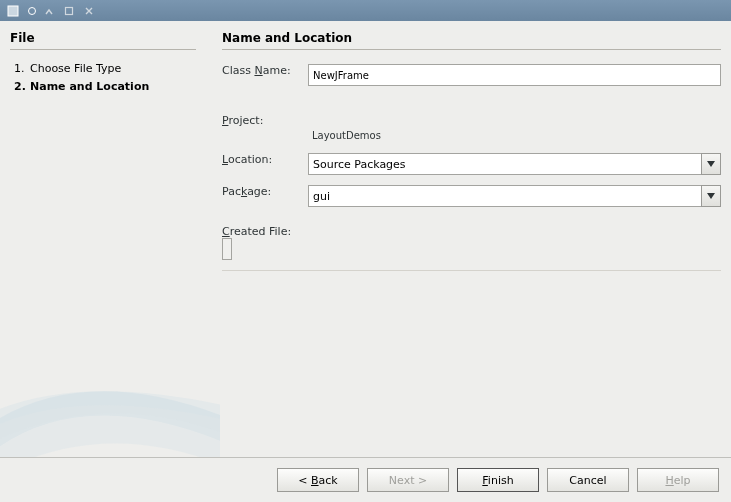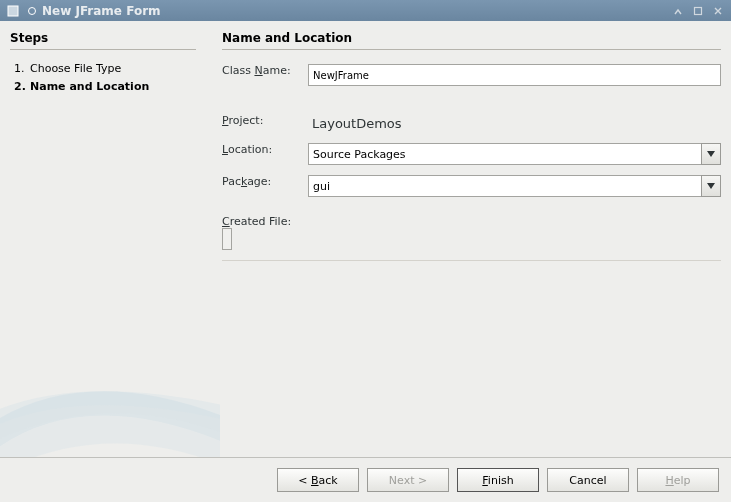--- a/index.html
+++ b/index.html
@@ -29,21 +29,21 @@
     .main .hr { height: 1px; background: #b5b3ac; margin-bottom: 14px; }
     
     .form-row { display: flex; align-items: flex-start; margin-bottom: 10px; }
     .form-row.gap-top { margin-top: 28px; }
     .form-row label { width: 86px; font-size: 11px; color: #2e3436; }
     .form-row label u { text-decoration: underline; }
     .form-row .control { flex: 1; }
     
     input[type="text"], .readonly-field { width: 100%; height: 22px; border: 1px solid #a4a4a0; background: #fff; padding: 0 4px; font-size: 10px; font-family: inherit; }
     .readonly-field { background: #f0f0ee; white-space: nowrap; overflow: hidden; text-overflow: ellipsis; line-height: 20px; color: #888; }
-    .readonly-value { width: 100%; font-size: 13px; padding: 2px 4px; color: #2e3436; }
+    .readonly-value { width: 100%; font-size: 10px; padding: 2px 4px; color: #2e3436; margin-top: 14px; }
     
     .combo { display: flex; width: 100%; height: 22px; }
     .combo input { flex: 1; border: 1px solid #a4a4a0; border-right: none; background: #fff; padding: 0 4px; font-size: 11px; }
     .combo .arrow { width: 20px; border: 1px solid #9a9a96; background: linear-gradient(#f6f6f4, #e0e0dc); display: flex; align-items: center; justify-content: center; }
     .combo .arrow svg { width: 8px; height: 6px; }
     
     .main-hr2 { height: 1px; background: #d4d2cc; margin-top: 10px; }
     
     .footer { position: absolute; bottom: 0; left: 0; right: 0; border-top: 1px solid #c0c0bc; padding: 10px 12px 10px 0; display: flex; justify-content: flex-end; gap: 8px; background: #eeeeec; }
     .btn { width: 82px; height: 24px; border: 1px solid #9a9a96; background: linear-gradient(#fdfdfc, #e4e4e0); font-size: 11px; cursor: pointer; text-align: center; }
@@ -54,21 +54,20 @@
 </head>
 <body>
 
 <div class="titlebar">
   <span class="app-icon">
     <svg viewBox="0 0 14 14">
         <rect x="2" y="2" width="10" height="10" fill="#cbd7e1" stroke="#fff" stroke-width="1"></rect>
       </svg>
   </span>
   <span class="bullet"></span>
-  <span class="title">New JFrame Form</span>
   <div class="win-btns">
     <span class="win-btn">
         <svg width="10" height="10" viewBox="0 0 10 10">
           <path d="M2 8 L5 4 L8 8" stroke="#d0d8df" stroke-width="1.4" fill="none"></path>
         </svg>
       </span>
     <span class="win-btn">
         <svg width="10" height="10" viewBox="0 0 10 10">
           <rect x="1.5" y="1.5" width="7" height="7" stroke="#d0d8df" stroke-width="1.2" fill="none"></rect>
         </svg>
@@ -76,21 +75,21 @@
     <span class="win-btn">
         <svg width="10" height="10" viewBox="0 0 10 10">
           <path d="M2 2 L8 8 M8 2 L2 8" stroke="#d0d8df" stroke-width="1.4"></path>
         </svg>
       </span>
   </div>
 </div>
 
 <div class="content">
   <div class="sidebar">
-    <h4>Steps</h4>
+    <h4>File</h4>
     <div class="hr"></div>
     <ol>
       <li>
         <span class="num">1.</span>
         <span>Choose File Type</span>
       </li>
       <li class="current">
         <span class="num">2.</span>
         <span>Name and Location</span>
       </li>

